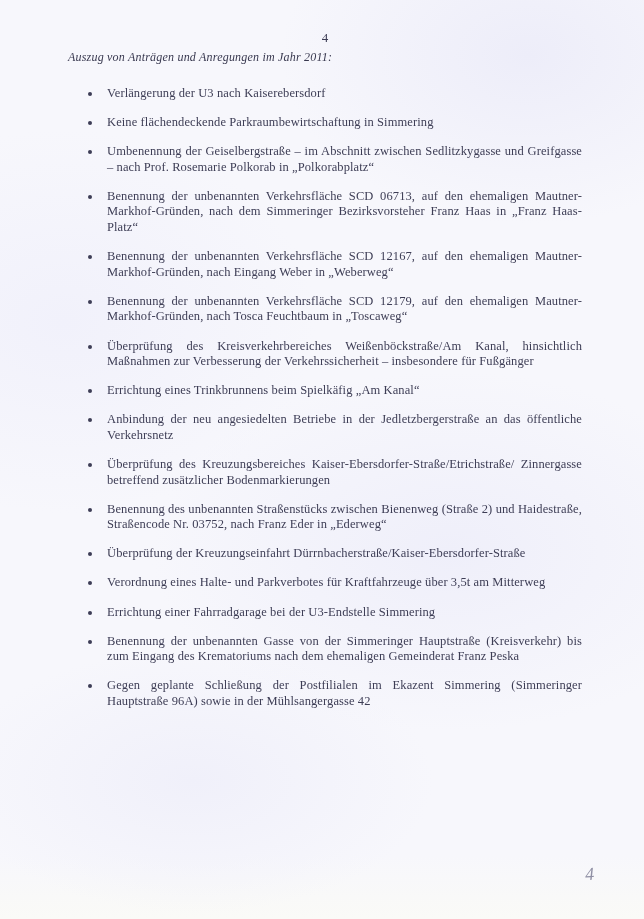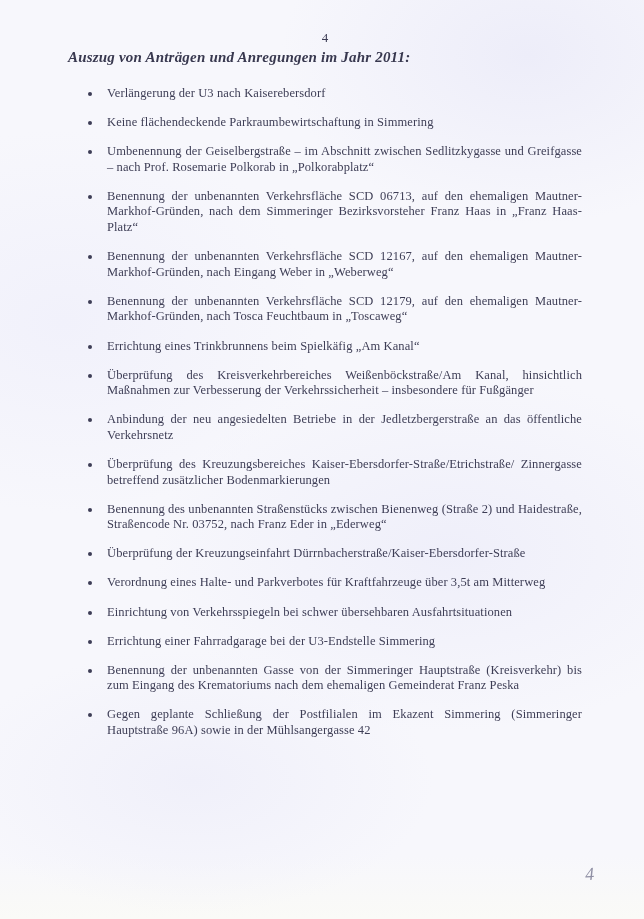--- a/index.html
+++ b/index.html
@@ -27,23 +27,23 @@
   .content {
     padding: 30px 62px 0 68px;
   }
   .page-number-top {
     text-align: center;
     font-size: 13px;
     line-height: 15px;
     margin-bottom: 4px;
   }
   .doc-title {
-    font-weight: bold;
+    font-weight: normal;
     font-style: italic;
-    font-size: 15px;
+    font-size: 12px;
     line-height: 16px;
     letter-spacing: 0.2px;
     color: #38384f;
   }
   ul.bullet-list {
     list-style: none;
     margin: 21px 0 14px 0;
     padding: 0 0 0 20px;
   }
   ul.bullet-list li {
@@ -103,25 +103,25 @@
       <li>
           <span class="bullet-dot"></span>
           <span class="li-text">Benennung der unbenannten Verkehrsfläche SCD 12167, auf den ehemaligen Mautner-Markhof-Gründen, nach Eingang Weber in „Weberweg“</span>
         </li>
       <li>
           <span class="bullet-dot"></span>
           <span class="li-text">Benennung der unbenannten Verkehrsfläche SCD 12179, auf den ehemaligen Mautner-Markhof-Gründen, nach Tosca Feuchtbaum in „Toscaweg“</span>
         </li>
       <li>
           <span class="bullet-dot"></span>
-          <span class="li-text">Errichtung eines Trinkbrunnens beim Spielkäfig „Am Kanal“</span>
+          <span class="li-text">Überprüfung des Kreisverkehrbereiches Weißenböckstraße/Am Kanal, hinsichtlich Maßnahmen zur Verbesserung der Verkehrssicherheit – insbesondere für Fußgänger</span>
         </li>
       <li>
           <span class="bullet-dot"></span>
-          <span class="li-text">Überprüfung des Kreisverkehrbereiches Weißenböckstraße/Am Kanal, hinsichtlich Maßnahmen zur Verbesserung der Verkehrssicherheit – insbesondere für Fußgänger</span>
+          <span class="li-text">Errichtung eines Trinkbrunnens beim Spielkäfig „Am Kanal“</span>
         </li>
       <li>
           <span class="bullet-dot"></span>
           <span class="li-text">Anbindung der neu angesiedelten Betriebe in der Jedletzbergerstraße an das öffentliche Verkehrsnetz</span>
         </li>
       <li>
           <span class="bullet-dot"></span>
           <span class="li-text">Überprüfung des Kreuzungsbereiches Kaiser-Ebersdorfer-Straße/Etrichstraße/ Zinnergasse betreffend zusätzlicher Bodenmarkierungen</span>
         </li>
       <li>
@@ -131,24 +131,20 @@
       <li>
           <span class="bullet-dot"></span>
           <span class="li-text">Überprüfung der Kreuzungseinfahrt Dürrnbacherstraße/Kaiser-Ebersdorfer-Straße</span>
         </li>
       <li>
           <span class="bullet-dot"></span>
           <span class="li-text">Verordnung eines Halte- und Parkverbotes für Kraftfahrzeuge über 3,5t am Mitterweg</span>
         </li>
       <li>
           <span class="bullet-dot"></span>
-          <span class="li-text">Einrichtung von Verkehrsspiegeln bei schwer übersehbaren Ausfahrtsituationen</span>
-        </li>
-      <li>
-          <span class="bullet-dot"></span>
           <span class="li-text">Errichtung einer Fahrradgarage bei der U3-Endstelle Simmering</span>
         </li>
       <li>
           <span class="bullet-dot"></span>
           <span class="li-text">Benennung der unbenannten Gasse von der Simmeringer Hauptstraße (Kreisverkehr) bis zum Eingang des Krematoriums nach dem ehemaligen Gemeinderat Franz Peska</span>
         </li>
       <li>
           <span class="bullet-dot"></span>
           <span class="li-text">Gegen geplante Schließung der Postfilialen im Ekazent Simmering (Simmeringer Hauptstraße 96A) sowie in der Mühlsangergasse 42</span>
         </li>

